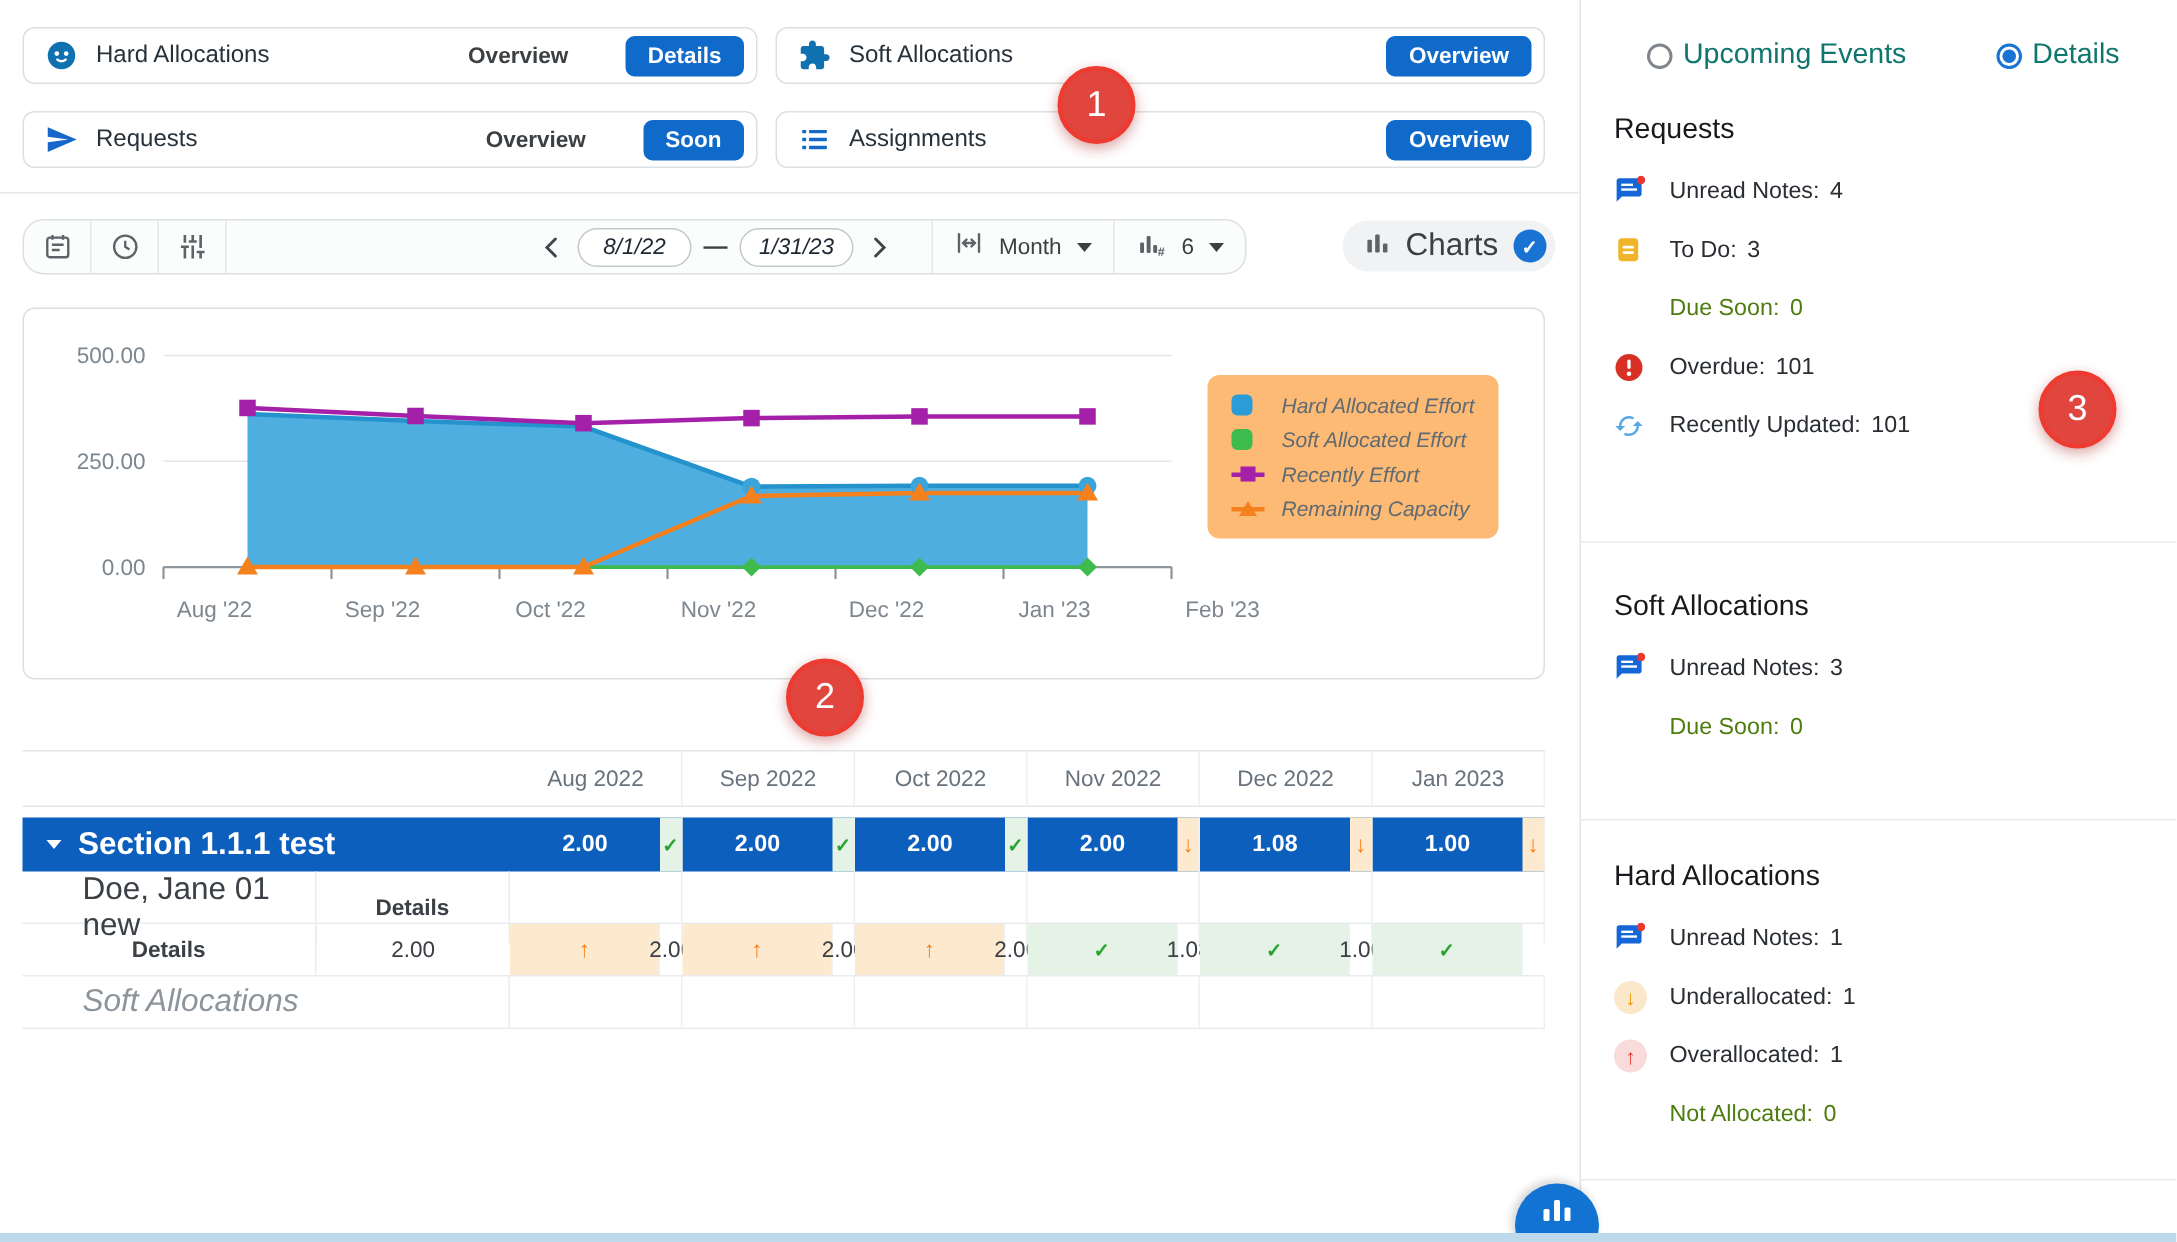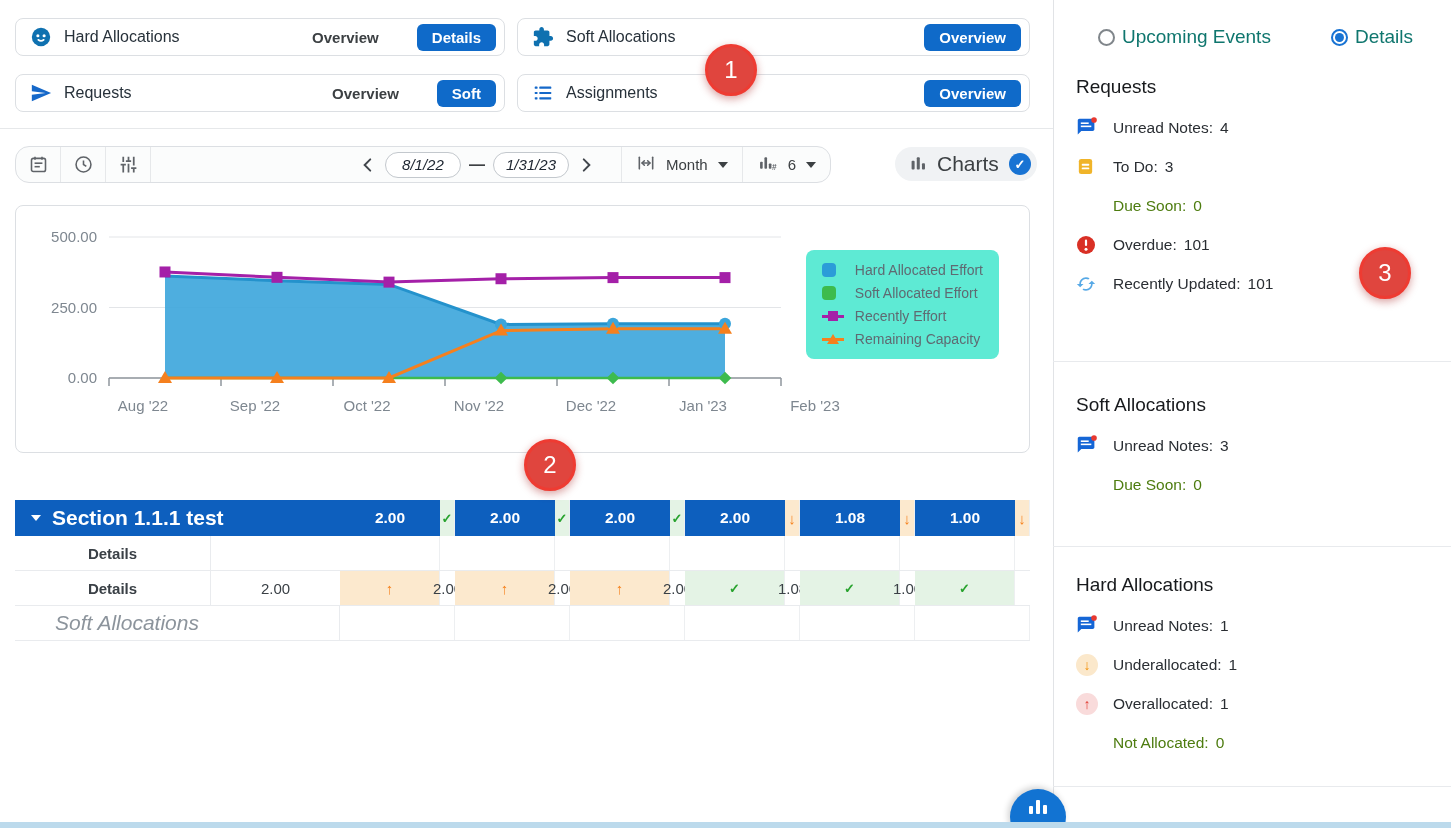--- a/index.html
+++ b/index.html
@@ -41,22 +41,22 @@
   
   .charts-pill { position:absolute; left:895px; top:147px; height:34px; border-radius:17px;
     background:#F0F2F4; display:flex; align-items:center; padding:0 6px 0 14px; cursor:pointer; }
   .charts-pill .tb-label { margin:0 10px 0 9px; font-size:21px; }
   .check-circle { width:22px; height:22px; border-radius:50%; background:#1873D3; color:#fff;
     display:flex; align-items:center; justify-content:center; font-size:13px; font-weight:bold; }
 
   
   .chart-card { position:absolute; left:15px; top:205px; width:1015px; height:248px;
     border:1px solid #DCDFE3; border-radius:8px; background:#fff; }
-  .legend { position:absolute; right:30px; top:44px; background:#5eead4; border-radius:8px;
-    padding:12px 16px; display:flex; flex-direction:column; gap:7px; }
+  .legend { position:absolute; right:30px; top:44px; background:#fdba74; border-radius:8px;
+    padding:12px 16px; display:flex; flex-direction:column; gap:7px;font-style:italic; }
   .legend-row { display:flex; align-items:center; font-size:14px; color:#5F6A72; }
   .lg-ic { width:24px; display:flex; align-items:center; justify-content:flex-start; margin-right:9px; }
   .swatch { width:14px; height:14px; border-radius:4px; }
   .lg-line { position:relative; width:22px; height:12px; }
   .lg-line .bar { position:absolute; left:0; top:5px; width:22px; height:3px; }
   .lg-line .sq { position:absolute; left:6px; top:1px; width:10px; height:10px; }
   .lg-line .tri { position:absolute; left:5px; top:1px; width:0; height:0;
     border-left:6px solid transparent; border-right:6px solid transparent; border-bottom:10px solid #F5801E; }
 
   
@@ -153,21 +153,21 @@
 
   <div class="card" style="left:15px; top:74px; width:490px;">
     <span class="card-icon">
       <svg width="22" height="22" viewBox="0 0 24 24">
           <path fill="#1568C9" d="M2.01 21L23 12 2.01 3 2 10l15 2-15 2z"></path>
         </svg>
     </span>
     <span class="card-title">Requests</span>
     <span class="card-spacer"></span>
     <span class="overview-label">Overview</span>
-    <button class="blue-btn">Soft</button>
+    <button class="blue-btn">Soon</button>
   </div>
 
   <div class="card" style="left:517px; top:74px; width:513px;">
     <span class="card-icon">
       <svg width="22" height="22" viewBox="0 0 24 24" fill="#1568C9">
           <rect x="3" y="5" width="3" height="2.4" rx="0.6"></rect>
           <rect x="8" y="5" width="13" height="2.4" rx="0.6"></rect>
           <rect x="3" y="10.8" width="3" height="2.4" rx="0.6"></rect>
           <rect x="8" y="10.8" width="13" height="2.4" rx="0.6"></rect>
           <rect x="3" y="16.6" width="3" height="2.4" rx="0.6"></rect>
@@ -335,20 +335,29 @@
               <span class="bar" style="background:#F5801E"></span>
               <span class="tri"></span>
             </span>
           </span>
         <span>Remaining Capacity</span>
       </div>
     </div>
   </div>
 
   <div class="alloc-table">
+    <div class="trow thead">
+      <div class="hblank"></div>
+      <div class="hmonth">Aug 2022</div>
+      <div class="hmonth">Sep 2022</div>
+      <div class="hmonth">Oct 2022</div>
+      <div class="hmonth">Nov 2022</div>
+      <div class="hmonth">Dec 2022</div>
+      <div class="hmonth">Jan 2023</div>
+    </div>
 
     <div class="trow brow row-section">
       <div class="ncell section-name">
         <span class="w-caret"></span>
         <span>Section 1.1.1 test</span>
       </div>
       <div class="vcell">2.00</div>
       <div class="scell" data-status="check"></div>
       <div class="vcell">2.00</div>
       <div class="scell" data-status="check"></div>
@@ -356,20 +365,21 @@
       <div class="scell" data-status="check"></div>
       <div class="vcell">2.00</div>
       <div class="scell" data-status="down"></div>
       <div class="vcell">1.08</div>
       <div class="scell" data-status="down"></div>
       <div class="vcell">1.00</div>
       <div class="scell" data-status="down"></div>
     </div>
 
     <div class="trow brow">
+      <div class="ncell">Doe, Jane 01 new</div>
       <div class="dcell">Details</div>
       <div class="vcell"></div>
       <div class="scell" data-status=""></div>
       <div class="vcell"></div>
       <div class="scell" data-status=""></div>
       <div class="vcell"></div>
       <div class="scell" data-status=""></div>
       <div class="vcell"></div>
       <div class="scell" data-status=""></div>
       <div class="vcell"></div>

